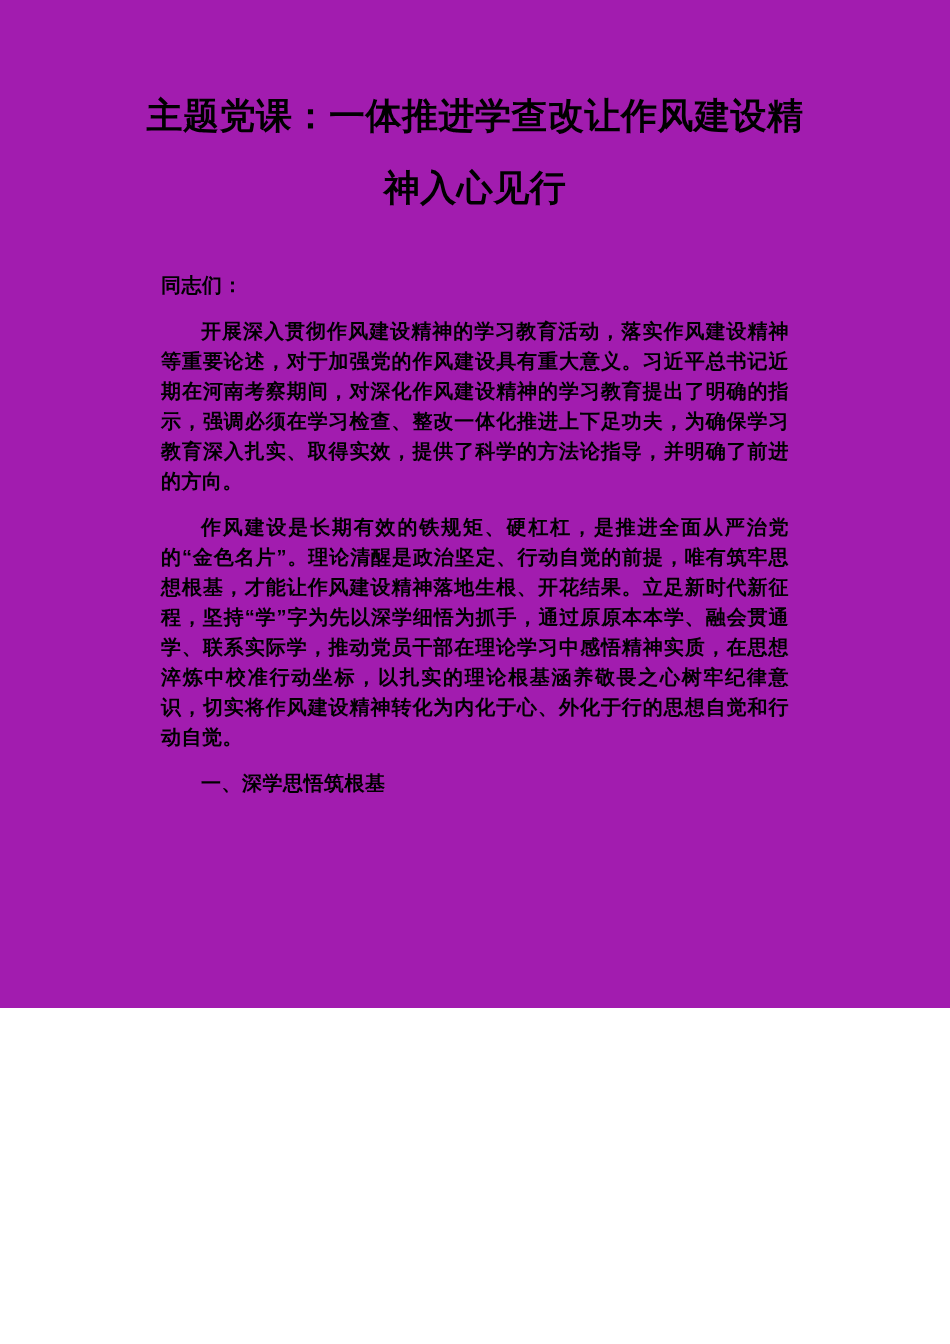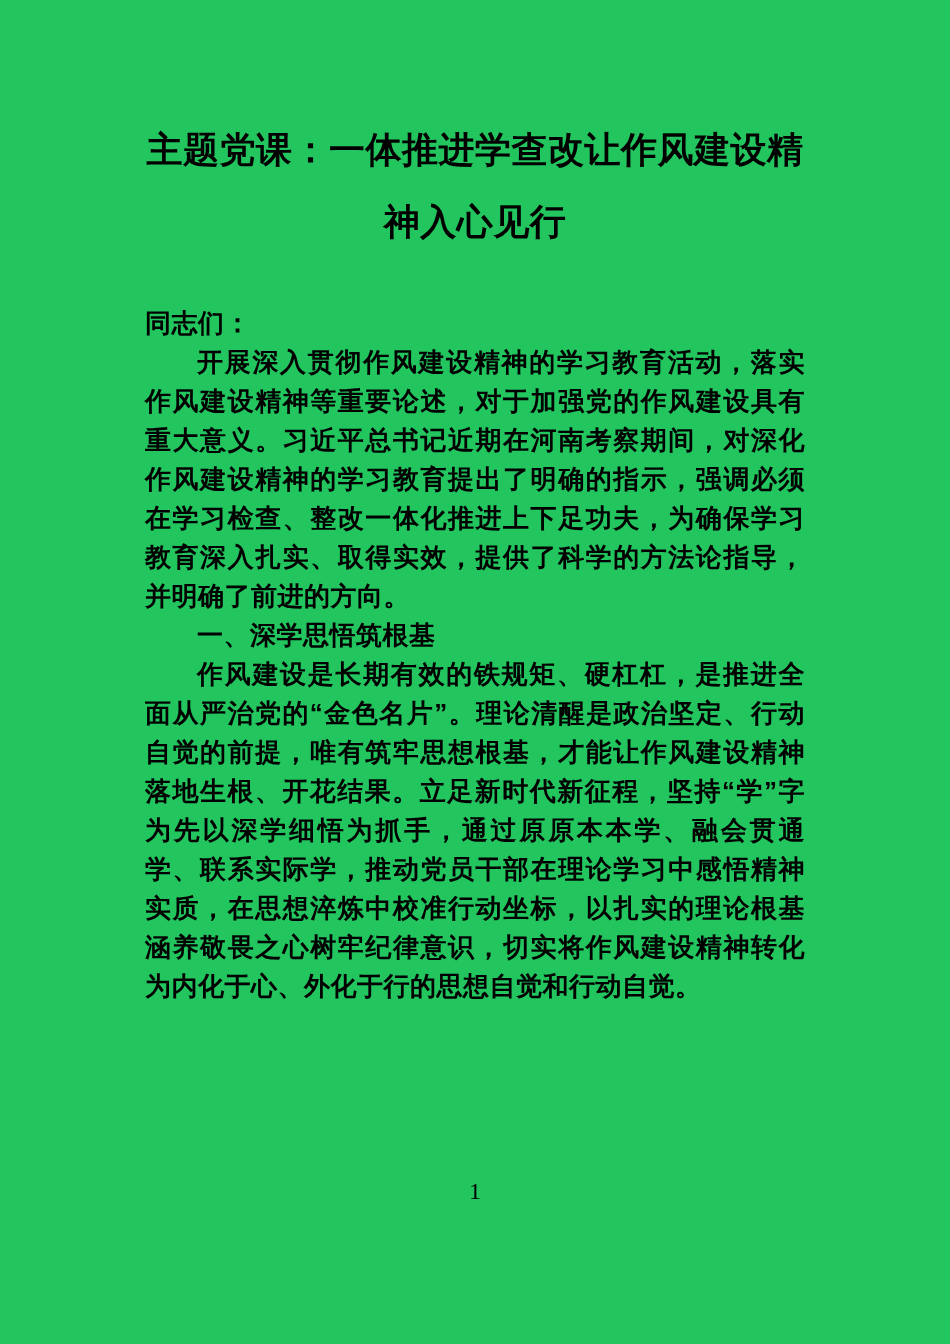--- a/index.html
+++ b/index.html
@@ -3,40 +3,40 @@
 <meta charset="utf-8">
 <style>
   html, body {
     margin: 0;
     padding: 0;
     background: #ffffff;
   }
   .page {
     position: relative;
     width: 950px;
-    height: 1344px;
+    height: 1008px;
     margin: 0 auto;
-    background: #22c55e;
+    background: #a21caf;
     box-sizing: border-box;
-    padding: 114px 145px 0 145px;
+    padding: 80px 145px 0 145px;
     color: #000000;
     font-family: "Liberation Sans", "DejaVu Sans", sans-serif;
     overflow: hidden;
   }
   .doc-title {
     font-size: 36px;
     font-weight: 700;
     line-height: 2.0;
     text-align: center;
     letter-spacing: 0.5px;
     margin: 0 0 46px 0;
   }
   .doc-body p {
-    margin: 0;
-    font-size: 26px;
+    margin: 16px;
+    font-size: 20px;
     font-weight: 700;
     line-height: 1.5;
     text-align: justify;
     text-justify: inter-ideograph;
     letter-spacing: 0.5px;
     word-break: break-all;
   }
   .doc-body p.indent {
     text-indent: 2em;
   }
@@ -55,19 +55,19 @@
 </head>
 <body>
 
 <div class="page">
 
   <h1 class="doc-title">主题党课：一体推进学查改让作风建设精神入心见行</h1>
 
   <div class="doc-body">
     <p>同志们：</p>
     <p class="indent">开展深入贯彻作风建设精神的学习教育活动，落实作风建设精神等重要论述，对于加强党的作风建设具有重大意义。习近平总书记近期在河南考察期间，对深化作风建设精神的学习教育提出了明确的指示，强调必须在学习检查、整改一体化推进上下足功夫，为确保学习教育深入扎实、取得实效，提供了科学的方法论指导，并明确了前进的方向。</p>
+    <p class="indent">作风建设是长期有效的铁规矩、硬杠杠，是推进全面从严治党的“金色名片”。理论清醒是政治坚定、行动自觉的前提，唯有筑牢思想根基，才能让作风建设精神落地生根、开花结果。立足新时代新征程，坚持“学”字为先以深学细悟为抓手，通过原原本本学、融会贯通学、联系实际学，推动党员干部在理论学习中感悟精神实质，在思想淬炼中校准行动坐标，以扎实的理论根基涵养敬畏之心树牢纪律意识，切实将作风建设精神转化为内化于心、外化于行的思想自觉和行动自觉。</p>
     <p class="indent">一、深学思悟筑根基</p>
-    <p class="indent">作风建设是长期有效的铁规矩、硬杠杠，是推进全面从严治党的“金色名片”。理论清醒是政治坚定、行动自觉的前提，唯有筑牢思想根基，才能让作风建设精神落地生根、开花结果。立足新时代新征程，坚持“学”字为先以深学细悟为抓手，通过原原本本学、融会贯通学、联系实际学，推动党员干部在理论学习中感悟精神实质，在思想淬炼中校准行动坐标，以扎实的理论根基涵养敬畏之心树牢纪律意识，切实将作风建设精神转化为内化于心、外化于行的思想自觉和行动自觉。</p>
   </div>
 
   <div class="page-number">1</div>
 
 </div>
 
 </body></html>

